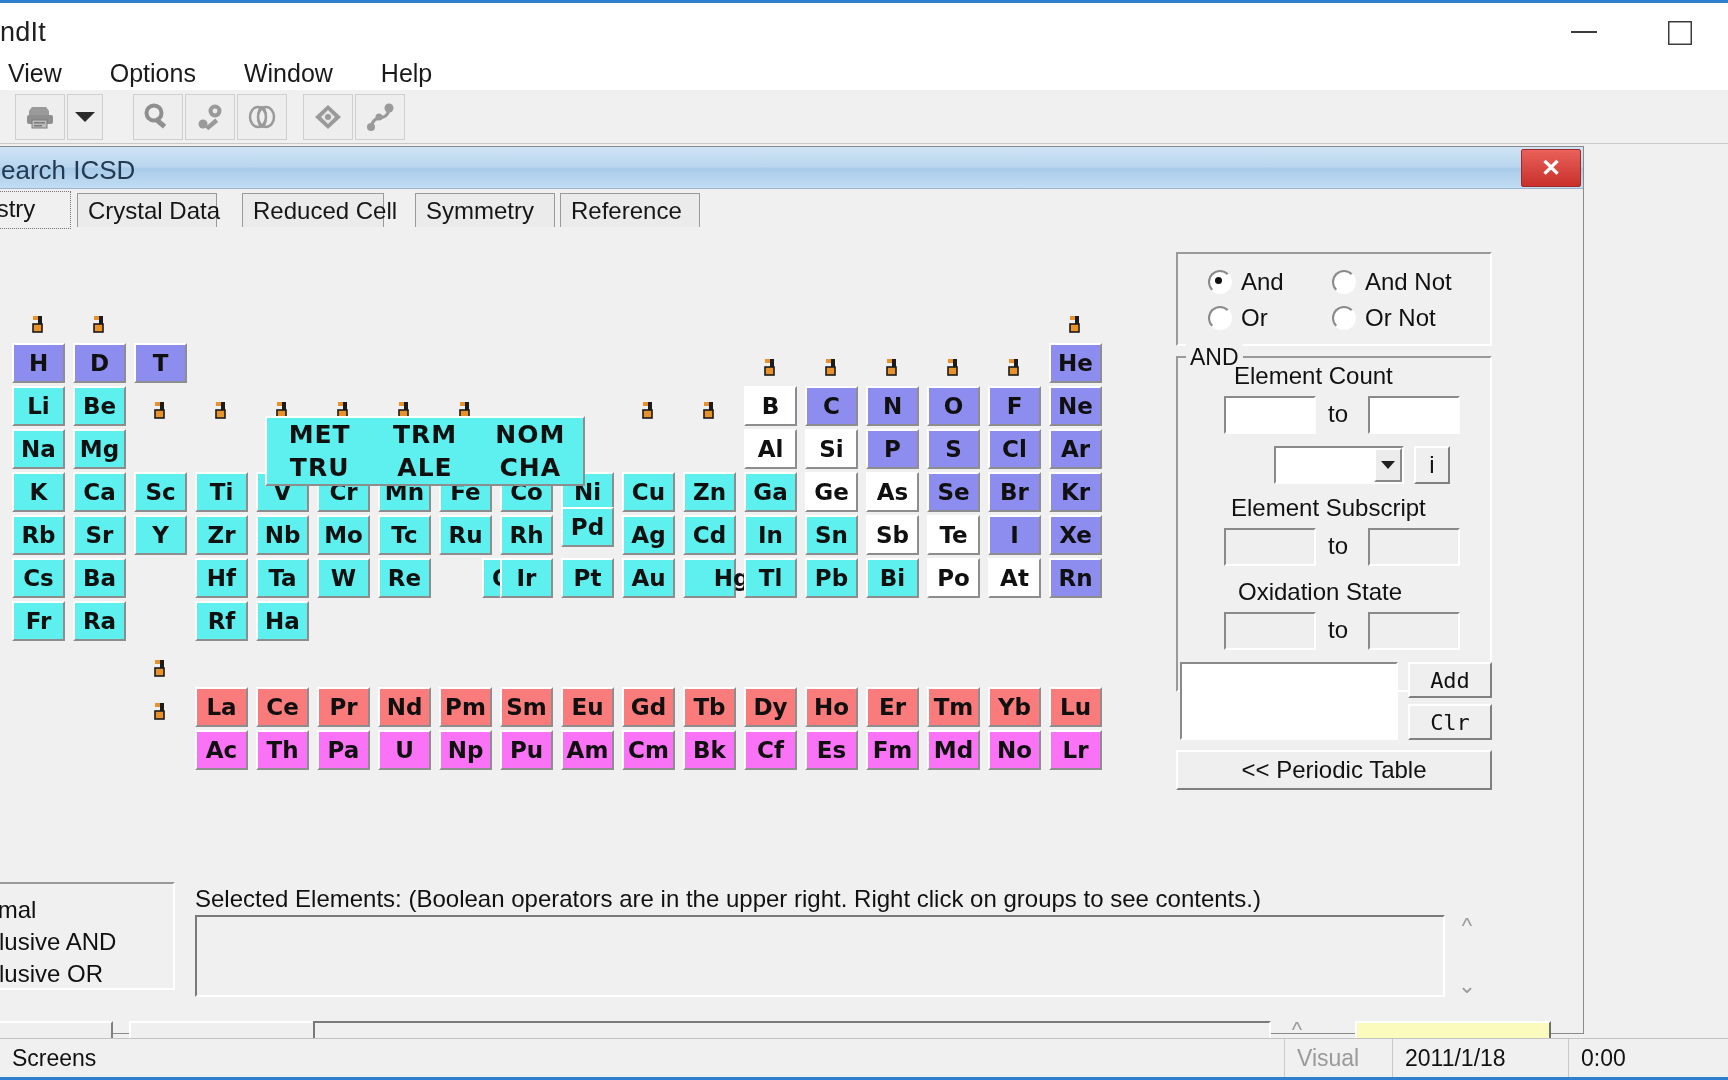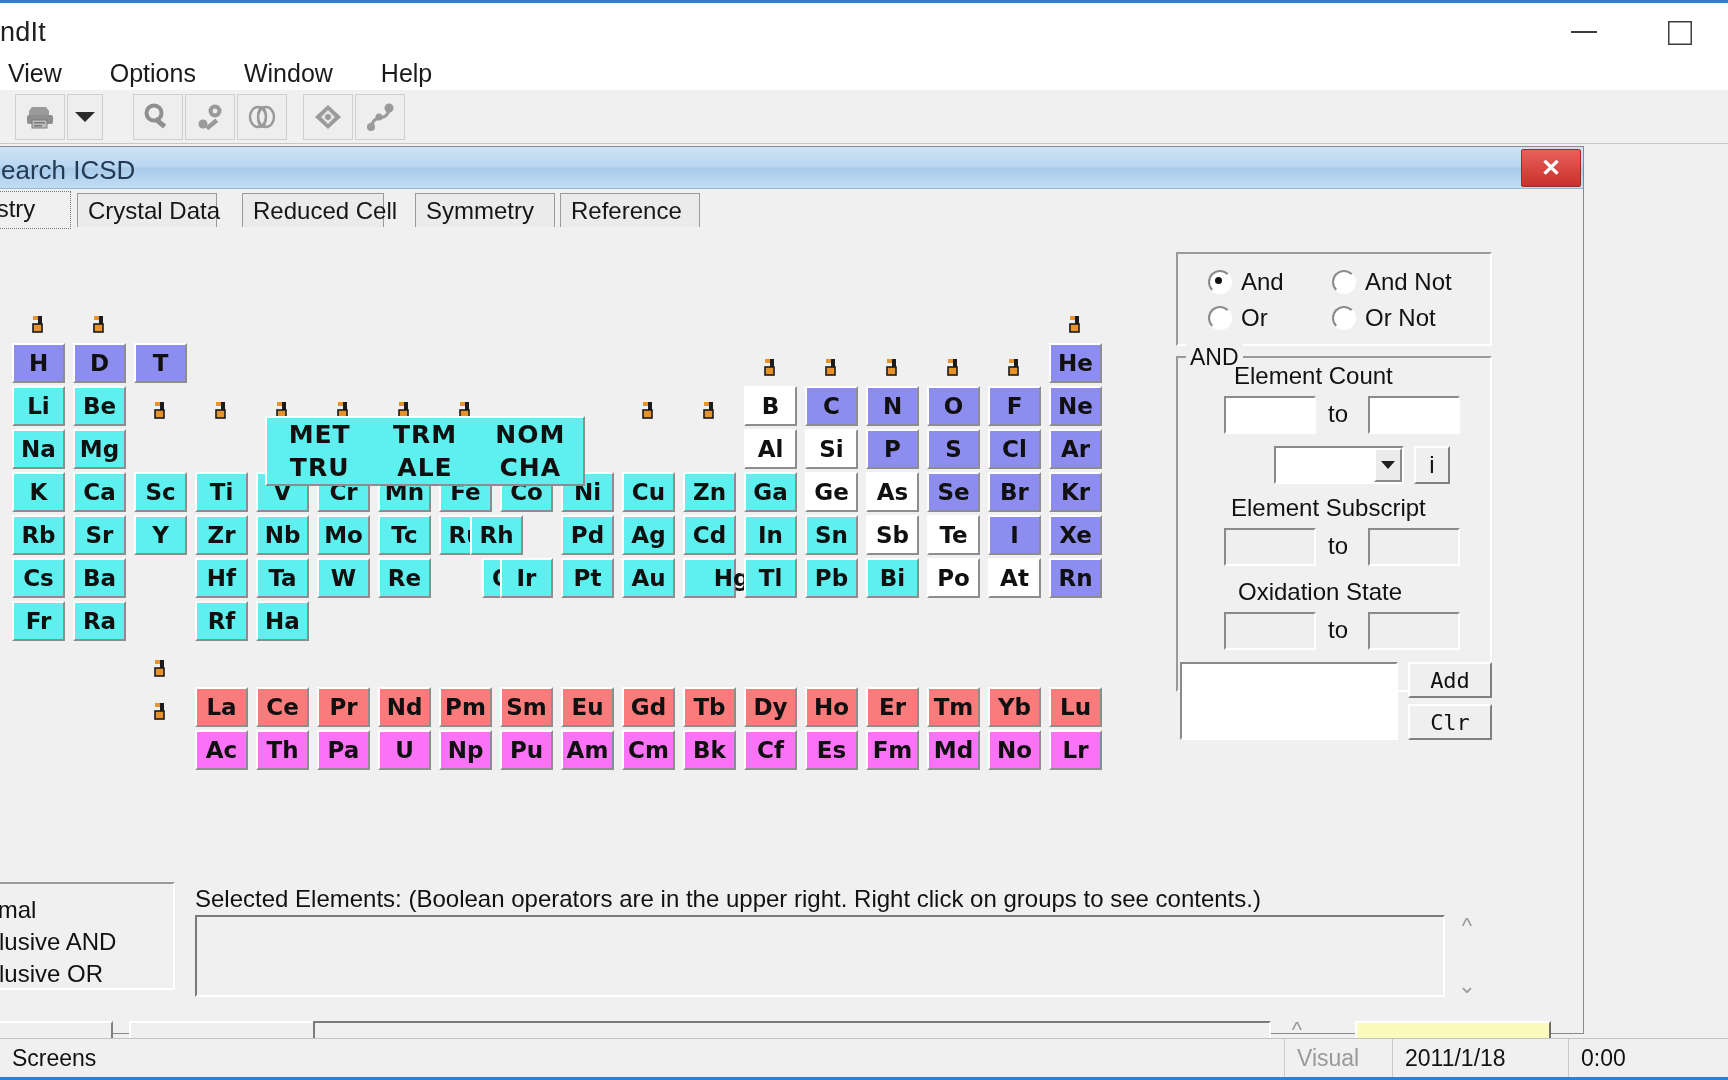--- a/index.html
+++ b/index.html
@@ -358,24 +358,24 @@
           </div>
           <div class="cell c-metal" style="left: 340px; top: 272px;">
             <span>Mo</span>
           </div>
           <div class="cell c-metal" style="left: 401px; top: 272px;">
             <span>Tc</span>
           </div>
           <div class="cell c-metal" style="left: 462px; top: 272px;">
             <span>Ru</span>
           </div>
-          <div class="cell c-metal" style="left: 493px; top: 272px; text-align: right;">
+          <div class="cell c-metal" style="left: 523px; top: 272px; text-align: right;">
             <span>Rh</span>
           </div>
-          <div class="cell c-metal" style="left: 584px; top: 272px;">
+          <div class="cell c-metal" style="left: 584px; top: 264px;">
             <span>Pd</span>
           </div>
           <div class="cell c-metal" style="left: 645px; top: 272px;">
             <span>Ag</span>
           </div>
           <div class="cell c-metal" style="left: 706px; top: 272px;">
             <span>Cd</span>
           </div>
           <div class="cell c-metal" style="left: 767px; top: 272px;">
             <span>In</span>
@@ -720,20 +720,21 @@
 
       <span class="lbl" style="left:62px;top:326px;">Oxidation State</span>
       <div class="tbox disabled" style="left:48px;top:360px;width:92px;height:38px;"></div>
       <span class="lbl" style="left:152px;top:364px;">to</span>
       <div class="tbox disabled" style="left:192px;top:360px;width:92px;height:38px;"></div>
 
       <div class="tbox" style="left:4px;top:410px;width:218px;height:78px;"></div>
       <div class="btn mono" style="left:232px;top:410px;width:84px;height:36px;">Add</div>
       <div class="btn mono" style="left:232px;top:452px;width:84px;height:36px;">Clr</div>
 
+      <div class="btn" style="left:0px;top:498px;width:316px;height:40px;">&lt;&lt; Periodic Table</div>
     </div>
 
     <div id="searchtype">
 
       <span class="st-item" style="left:16px;top:12px;">Normal</span>
       <span class="st-item" style="left:16px;top:44px;">Exclusive AND</span>
       <span class="st-item" style="left:16px;top:76px;">Exclusive OR</span>
     </div>
 
     <span class="sel-label">Selected Elements: (Boolean operators are in the upper right.  Right click on groups to see contents.)</span>

